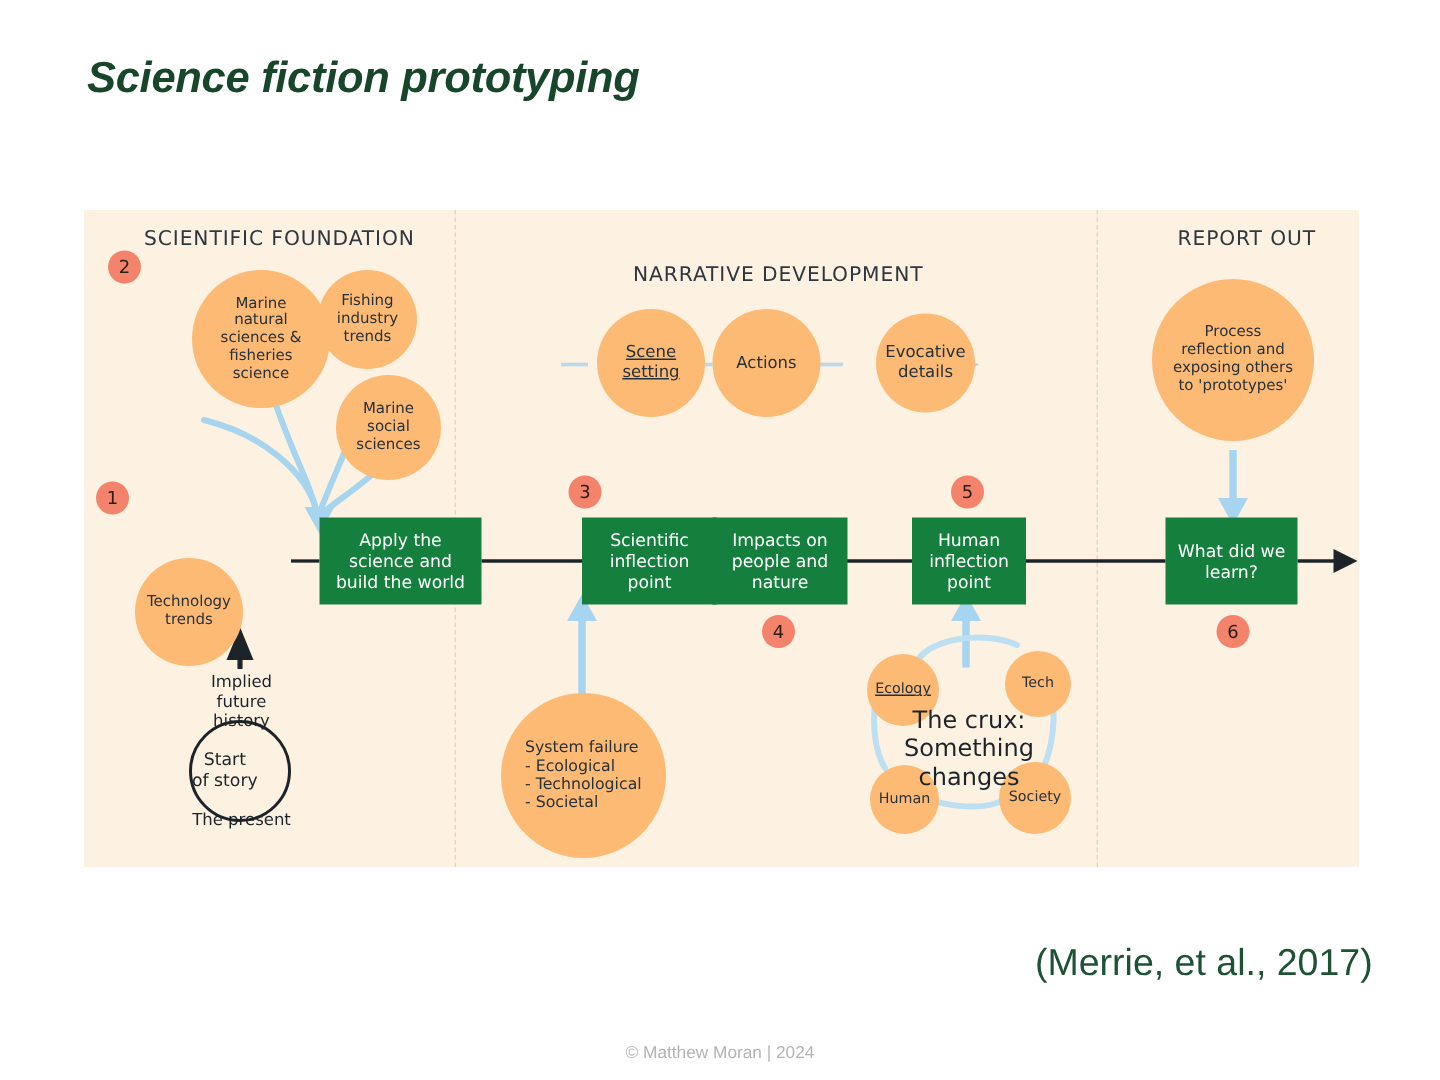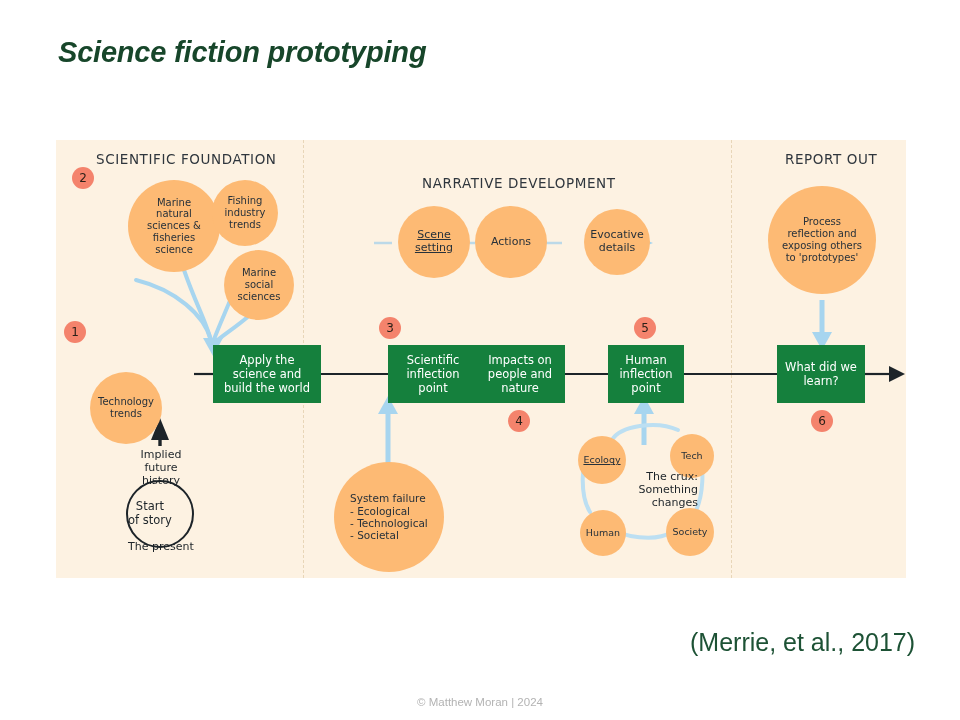--- a/index.html
+++ b/index.html
@@ -270,21 +270,21 @@
     <span>System failure</span>
     <span>- Ecological</span>
     <span>- Technological</span>
     <span>- Societal</span>
   </div>
 
   <div class="bubble" style="left: 522px; top: 296px; width: 48px; height: 48px; font-size: 9.5px; white-space: pre-line; text-decoration: underline;">Ecology</div>
   <div class="bubble" style="left: 614px; top: 294px; width: 44px; height: 44px; font-size: 9.5px; white-space: pre-line;">Tech</div>
   <div class="bubble" style="left: 524px; top: 370px; width: 46px; height: 46px; font-size: 9.5px; white-space: pre-line;">Human</div>
   <div class="bubble" style="left: 610px; top: 368px; width: 48px; height: 48px; font-size: 9.5px; white-space: pre-line;">Society</div>
-  <div class="plain-label" style="left: 538px; top: 330px; width: 104px; font-size: 11px; white-space: pre-line; text-align: right;">The crux:
+  <div class="plain-label" style="left: 538px; top: 330px; width: 104px; font-size: 16px; white-space: pre-line;">The crux:
 Something
 changes</div>
 
   <div id="start-of-story">
     <span style="white-space:pre-line;">Start
 of story</span>
   </div>
 
   <div class="proc-box" style="left:157px; top:205px; width:108px; height:58px; white-space:pre-line;">Apply the
 science and

